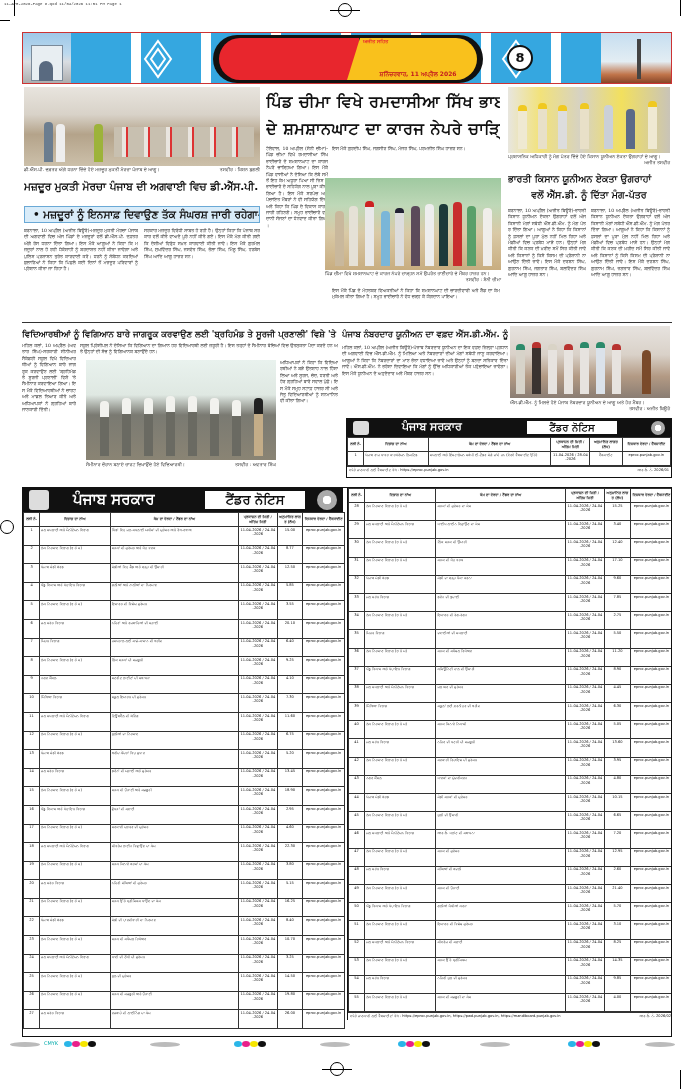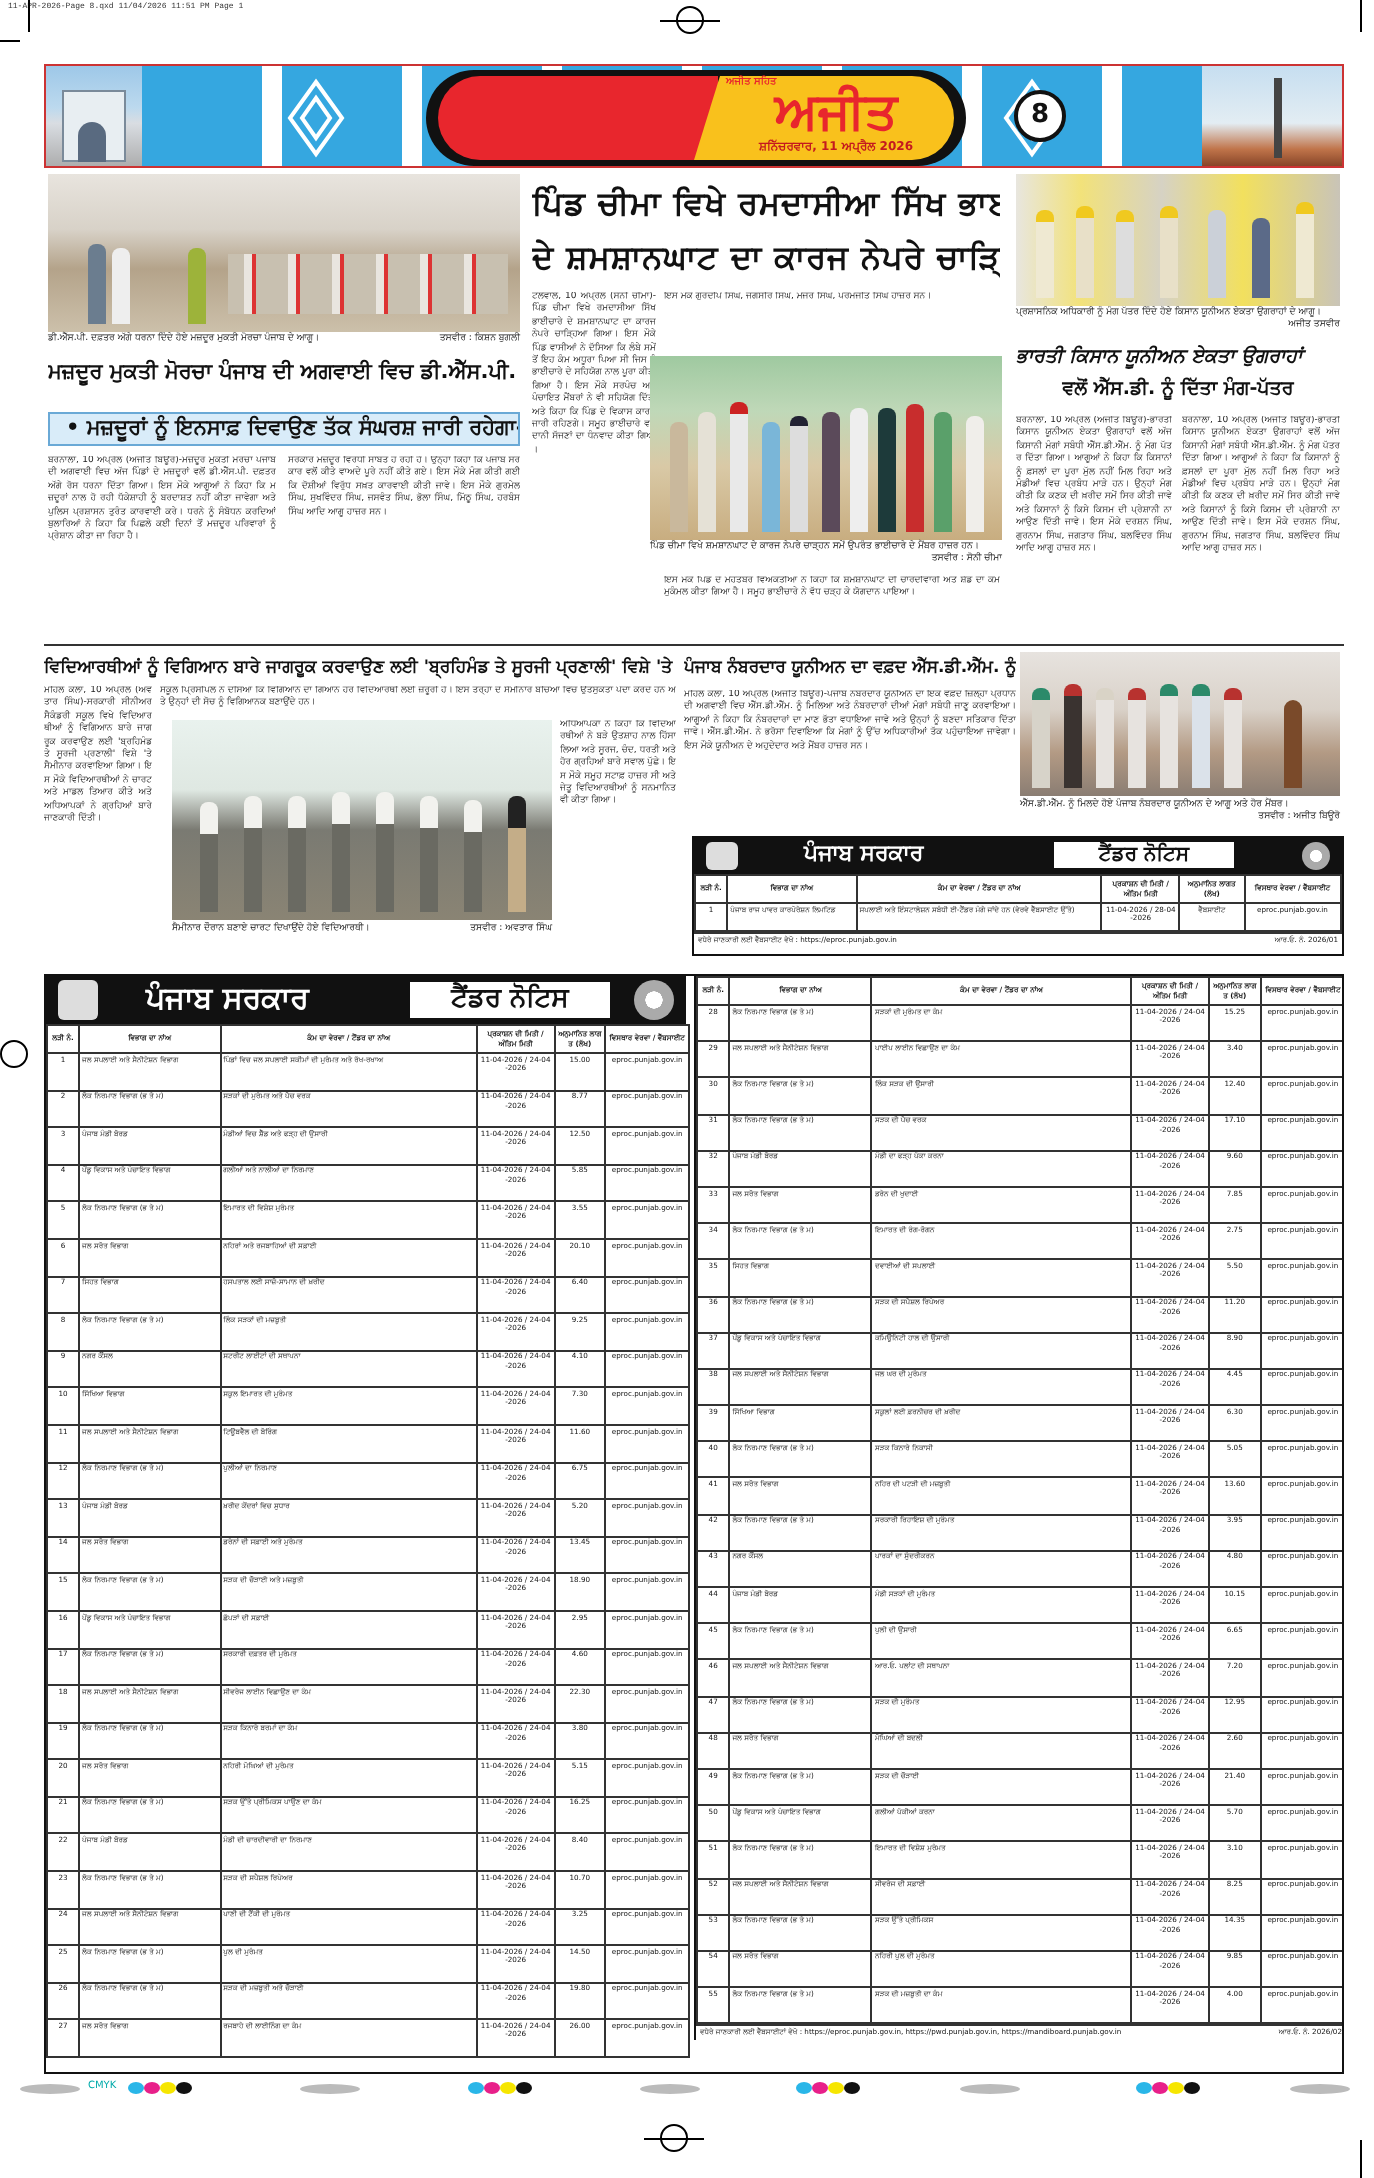--- a/index.html
+++ b/index.html
@@ -86,21 +86,20 @@
         <path d="M15 2 L28 20 L15 38 L2 20Z M15 10 L22 20 L15 30 L8 20Z" fill="none" stroke="#fff" stroke-width="2"></path>
       </svg>
     <svg class="diam" style="left:430px" viewBox="0 0 30 40">
         <path d="M15 2 L28 20 L15 38 L2 20Z M15 10 L22 20 L15 30 L8 20Z" fill="none" stroke="#fff" stroke-width="2"></path>
       </svg>
   </div>
   <div class="abs mh-oval">
     <div class="mh-red"></div>
     <div class="mh-yel"></div>
     <div class="mh-sub">ਅਜੀਤ ਸਹਿਤ</div>
-    <div class="mh-ajit">ਅਜੀਤ</div>
     <div class="mh-date">ਸ਼ਨਿੱਚਰਵਾਰ, 11 ਅਪ੍ਰੈਲ 2026</div>
   </div>
   <div class="abs mh-page">8</div>
   <div class="abs mh-photo-r">
       <div class="chim"></div>
     </div>
 </div>
 
 <div class="abs photo ph-protest" style="left:24px;top:87px;width:236px;height:79px;">
   <div class="figure" style="left:20px;height:40px;background:#6b7d8f"></div>
@@ -146,21 +145,21 @@
   <div class="figure" style="left:50px;height:44px;background:#ddd;border-top:6px solid #f0c920"></div>
   <div class="figure" style="left:72px;height:46px;background:#e8e0c8;border-top:6px solid #f0c920"></div>
   <div class="figure" style="left:96px;height:44px;background:#cbd0d8"></div>
   <div class="figure" style="left:118px;height:40px;background:#5b6a88"></div>
   <div class="figure" style="left:140px;height:48px;background:#efe9d2;border-top:6px solid #f0c920"></div>
 </div>
 <div class="abs caption" style="left:508px;top:154px;width:162px;">
   <span>ਪ੍ਰਸ਼ਾਸਨਿਕ ਅਧਿਕਾਰੀ ਨੂੰ ਮੰਗ ਪੱਤਰ ਦਿੰਦੇ ਹੋਏ ਕਿਸਾਨ ਯੂਨੀਅਨ ਏਕਤਾ ਉਗਰਾਹਾਂ ਦੇ ਆਗੂ।</span>
   <span class="credit">ਅਜੀਤ ਤਸਵੀਰ</span>
 </div>
-<div class="abs headline h-sm" style="left:508px;top:172px;width:162px;font-size:9.5px;font-style:italic;">ਭਾਰਤੀ ਕਿਸਾਨ ਯੂਨੀਅਨ ਏਕਤਾ ਉਗਰਾਹਾਂ</div>
+<div class="abs headline h-sm" style="left:508px;top:172px;width:162px;font-size:9.5px;">ਭਾਰਤੀ ਕਿਸਾਨ ਯੂਨੀਅਨ ਏਕਤਾ ਉਗਰਾਹਾਂ</div>
 <div class="abs headline h-sm" style="left:508px;top:188px;width:162px;font-size:9.5px;text-align:center;">ਵਲੋਂ ਐੱਸ.ਡੀ. ਨੂੰ ਦਿੱਤਾ ਮੰਗ-ਪੱਤਰ</div>
 <div class="abs body-text" style="left:508px;top:208px;width:78px;height:106px;">ਬਰਨਾਲਾ, 10 ਅਪ੍ਰੈਲ (ਅਜੀਤ ਬਿਊਰੋ)-ਭਾਰਤੀ ਕਿਸਾਨ ਯੂਨੀਅਨ ਏਕਤਾ ਉਗਰਾਹਾਂ ਵਲੋਂ ਅੱਜ ਕਿਸਾਨੀ ਮੰਗਾਂ ਸਬੰਧੀ ਐੱਸ.ਡੀ.ਐੱਮ. ਨੂੰ ਮੰਗ ਪੱਤਰ ਦਿੱਤਾ ਗਿਆ। ਆਗੂਆਂ ਨੇ ਕਿਹਾ ਕਿ ਕਿਸਾਨਾਂ ਨੂੰ ਫ਼ਸਲਾਂ ਦਾ ਪੂਰਾ ਮੁੱਲ ਨਹੀਂ ਮਿਲ ਰਿਹਾ ਅਤੇ ਮੰਡੀਆਂ ਵਿਚ ਪ੍ਰਬੰਧ ਮਾੜੇ ਹਨ। ਉਨ੍ਹਾਂ ਮੰਗ ਕੀਤੀ ਕਿ ਕਣਕ ਦੀ ਖ਼ਰੀਦ ਸਮੇਂ ਸਿਰ ਕੀਤੀ ਜਾਵੇ ਅਤੇ ਕਿਸਾਨਾਂ ਨੂੰ ਕਿਸੇ ਕਿਸਮ ਦੀ ਪ੍ਰੇਸ਼ਾਨੀ ਨਾ ਆਉਣ ਦਿੱਤੀ ਜਾਵੇ। ਇਸ ਮੌਕੇ ਦਰਸ਼ਨ ਸਿੰਘ, ਗੁਰਨਾਮ ਸਿੰਘ, ਜਗਤਾਰ ਸਿੰਘ, ਬਲਵਿੰਦਰ ਸਿੰਘ ਆਦਿ ਆਗੂ ਹਾਜ਼ਰ ਸਨ।</div>
 <div class="abs body-text" style="left:591px;top:208px;width:79px;height:106px;">ਬਰਨਾਲਾ, 10 ਅਪ੍ਰੈਲ (ਅਜੀਤ ਬਿਊਰੋ)-ਭਾਰਤੀ ਕਿਸਾਨ ਯੂਨੀਅਨ ਏਕਤਾ ਉਗਰਾਹਾਂ ਵਲੋਂ ਅੱਜ ਕਿਸਾਨੀ ਮੰਗਾਂ ਸਬੰਧੀ ਐੱਸ.ਡੀ.ਐੱਮ. ਨੂੰ ਮੰਗ ਪੱਤਰ ਦਿੱਤਾ ਗਿਆ। ਆਗੂਆਂ ਨੇ ਕਿਹਾ ਕਿ ਕਿਸਾਨਾਂ ਨੂੰ ਫ਼ਸਲਾਂ ਦਾ ਪੂਰਾ ਮੁੱਲ ਨਹੀਂ ਮਿਲ ਰਿਹਾ ਅਤੇ ਮੰਡੀਆਂ ਵਿਚ ਪ੍ਰਬੰਧ ਮਾੜੇ ਹਨ। ਉਨ੍ਹਾਂ ਮੰਗ ਕੀਤੀ ਕਿ ਕਣਕ ਦੀ ਖ਼ਰੀਦ ਸਮੇਂ ਸਿਰ ਕੀਤੀ ਜਾਵੇ ਅਤੇ ਕਿਸਾਨਾਂ ਨੂੰ ਕਿਸੇ ਕਿਸਮ ਦੀ ਪ੍ਰੇਸ਼ਾਨੀ ਨਾ ਆਉਣ ਦਿੱਤੀ ਜਾਵੇ। ਇਸ ਮੌਕੇ ਦਰਸ਼ਨ ਸਿੰਘ, ਗੁਰਨਾਮ ਸਿੰਘ, ਜਗਤਾਰ ਸਿੰਘ, ਬਲਵਿੰਦਰ ਸਿੰਘ ਆਦਿ ਆਗੂ ਹਾਜ਼ਰ ਸਨ।</div>
 
 <div class="abs rule" style="left:22px;top:322px;width:650px;height:0.8px;"></div>
 
 <div class="abs headline" style="left:22px;top:328px;width:316px;font-size:8.6px;line-height:12px;">ਵਿਦਿਆਰਥੀਆਂ ਨੂੰ ਵਿਗਿਆਨ ਬਾਰੇ ਜਾਗਰੂਕ ਕਰਵਾਉਣ ਲਈ 'ਬ੍ਰਹਿਮੰਡ ਤੇ ਸੂਰਜੀ ਪ੍ਰਣਾਲੀ' ਵਿਸ਼ੇ 'ਤੇ ਸੈਮੀਨਾਰ ਕਰਵਾਇਆ</div>
 <div class="abs body-text" style="left:80px;top:343px;width:258px;height:14px;">ਸਕੂਲ ਪ੍ਰਿੰਸੀਪਲ ਨੇ ਦੱਸਿਆ ਕਿ ਵਿਗਿਆਨ ਦਾ ਗਿਆਨ ਹਰ ਵਿਦਿਆਰਥੀ ਲਈ ਜ਼ਰੂਰੀ ਹੈ। ਇਸ ਤਰ੍ਹਾਂ ਦੇ ਸੈਮੀਨਾਰ ਬੱਚਿਆਂ ਵਿਚ ਉਤਸੁਕਤਾ ਪੈਦਾ ਕਰਦੇ ਹਨ ਅਤੇ ਉਨ੍ਹਾਂ ਦੀ ਸੋਚ ਨੂੰ ਵਿਗਿਆਨਕ ਬਣਾਉਂਦੇ ਹਨ।</div>
 <div class="abs body-text" style="left:22px;top:343px;width:54px;height:130px;">ਮਹਿਲ ਕਲਾਂ, 10 ਅਪ੍ਰੈਲ (ਅਵਤਾਰ ਸਿੰਘ)-ਸਰਕਾਰੀ ਸੀਨੀਅਰ ਸੈਕੰਡਰੀ ਸਕੂਲ ਵਿਖੇ ਵਿਦਿਆਰਥੀਆਂ ਨੂੰ ਵਿਗਿਆਨ ਬਾਰੇ ਜਾਗਰੂਕ ਕਰਵਾਉਣ ਲਈ 'ਬ੍ਰਹਿਮੰਡ ਤੇ ਸੂਰਜੀ ਪ੍ਰਣਾਲੀ' ਵਿਸ਼ੇ 'ਤੇ ਸੈਮੀਨਾਰ ਕਰਵਾਇਆ ਗਿਆ। ਇਸ ਮੌਕੇ ਵਿਦਿਆਰਥੀਆਂ ਨੇ ਚਾਰਟ ਅਤੇ ਮਾਡਲ ਤਿਆਰ ਕੀਤੇ ਅਤੇ ਅਧਿਆਪਕਾਂ ਨੇ ਗ੍ਰਹਿਆਂ ਬਾਰੇ ਜਾਣਕਾਰੀ ਦਿੱਤੀ।</div>
 <div class="abs photo ph-kids" style="left:86px;top:360px;width:190px;height:100px;">

